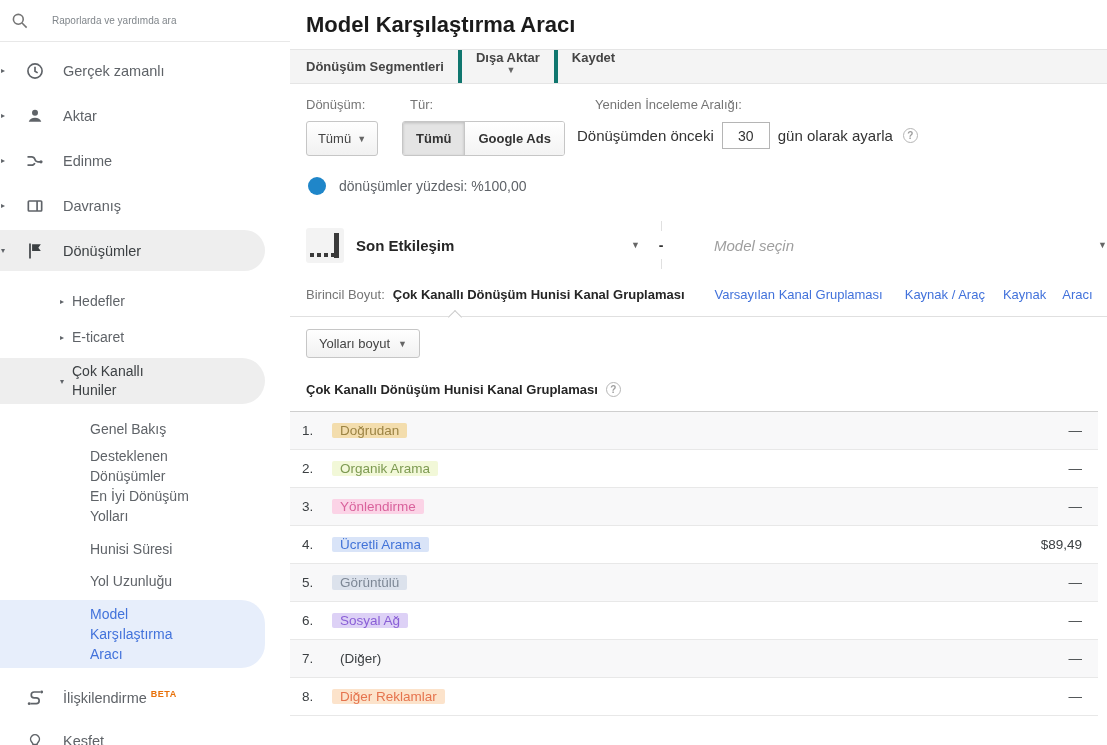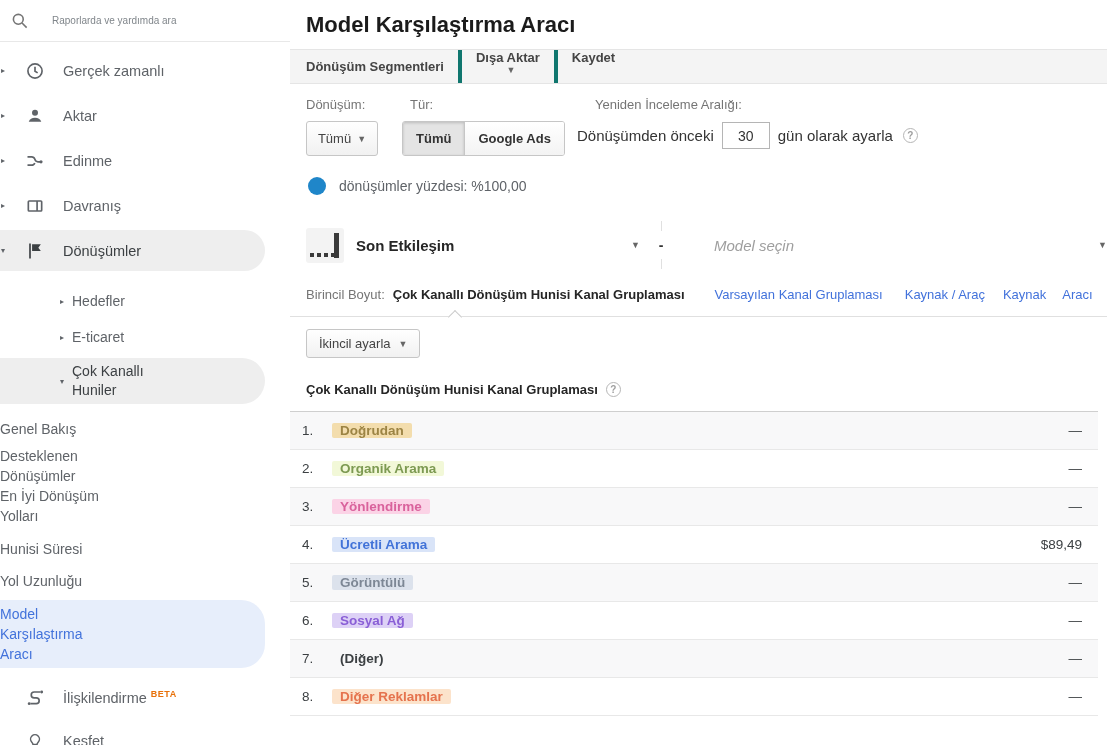--- a/index.html
+++ b/index.html
@@ -18,21 +18,21 @@
   .exp { width:11px; font-size:8px; color:#5f6368; text-align:left; flex:none; padding-left:1px; }
   .nav-ico { width:22px; margin-left:13px; flex:none; display:flex; justify-content:center; }
   .nav-ico svg { width:20px; height:20px; }
   .nav-label { margin-left:17px; white-space:nowrap; }
   .pill-gray { background:#eee; border-radius:0 23px 23px 0; width:265px; }
   .pill-gray .nav-label, .pill-gray .nav-ico { color:#3c4043; }
 
   .sub-item { display:flex; align-items:center; color:#5f6368; font-size:14px; cursor:pointer; }
   .sub-exp { width:12px; font-size:8px; color:#5f6368; flex:none; }
   .sub-item .lab { line-height:19px; }
-  .sub2 { color:#5f6368; font-size:14px; cursor:pointer; line-height:20px; display:flex; align-items:center; }
+  .sub2 { padding-left:90px; color:#5f6368; font-size:14px; cursor:pointer; line-height:20px; display:flex; align-items:center; }
   .pill-blue { background:#e7eefb; border-radius:0 24px 24px 0; width:265px; color:#4272db; }
 
   .beta { color:#e8710a; font-size:9px; font-weight:bold; letter-spacing:.5px; vertical-align:super; margin-left:4px; }
 
   
   .main { width:817px; flex:none; position:relative; }
   .page-title { font-size:22px; font-weight:bold; color:#1b1b1b; padding:12px 0 11px 16px; }
   .toolbar { height:35px; background:#f4f4f4; border-top:1px solid #e5e5e5; border-bottom:1px solid #e5e5e5; display:flex; align-items:stretch; }
   .tb-item { display:flex; align-items:center; padding:0 14px; font-size:13px; font-weight:bold; color:#444; cursor:pointer; }
   .tb-item + .tb-item { border-left:4px solid #0f766e;flex-direction:column; }
@@ -87,21 +87,21 @@
   .tbl-head { display:flex; align-items:flex-start; justify-content:space-between; padding:8px 0 14px 16px; }
   .th-left { display:flex; align-items:center; font-size:13px; font-weight:bold; color:#262626; }
   .th-left .help { margin-left:8px; }
   .th-right { text-align:center; margin-right:14px; }
   .th-right .t1 { font-size:13px; font-weight:bold; color:#262626; }
   .th-right .t2 { font-size:12px; color:#444; margin-top:2px; }
   .rows { border-top:1px solid #cfcfcf; }
   .row { height:38px; display:flex; align-items:center; border-bottom:1px solid #e8e8e8; font-size:13.5px; }
   .row:nth-child(odd) { background:#f8f8f9; }
   .row .num { width:26px; margin-left:12px; color:#3c4043; flex:none; }
-  .row .pill { margin-left:4px; padding:0 8px; border-radius:2px;font-weight:bold; }
+  .row .pill { margin-left:4px; padding:0 8px; border-radius:2px; }
   .row .val { margin-left:auto; margin-right:16px; color:#3c4043; }
 </style>
 </head>
 <body>
 
 <div class="sidebar">
   <div class="search-row">
     <svg viewBox="0 0 24 24" fill="none" stroke="currentColor" stroke-width="2">
         <circle cx="10.5" cy="10.5" r="6.2"></circle>
         <path d="M15.2 15.2 21 21"></path>
@@ -293,21 +293,21 @@
     <span class="dsel">Çok Kanallı Dönüşüm Hunisi Kanal Gruplaması</span>
     <span class="dlink">Varsayılan Kanal Gruplaması</span>
     <span class="dlink" style="margin-right:18px;">Kaynak / Araç</span>
     <span class="dlink" style="margin-right:16px;">Kaynak</span>
     <span class="dlink" style="margin-right:14px;">Aracı</span>
     <span class="dlink"><span>Diğer</span></span>
     <span class="dim-caret"></span>
   </div>
 
   <div class="btn sec-btn">
-      <span>İkincil ayarla</span>
+      <span>Yolları boyut</span>
       <span class="caret">▼</span>
     </div>
 
   <div class="tbl">
     <div class="tbl-head">
       <div class="th-left">
         <span>Çok Kanallı Dönüşüm Hunisi Kanal Gruplaması</span>
         <span class="help">?</span>
       </div>
     </div>

